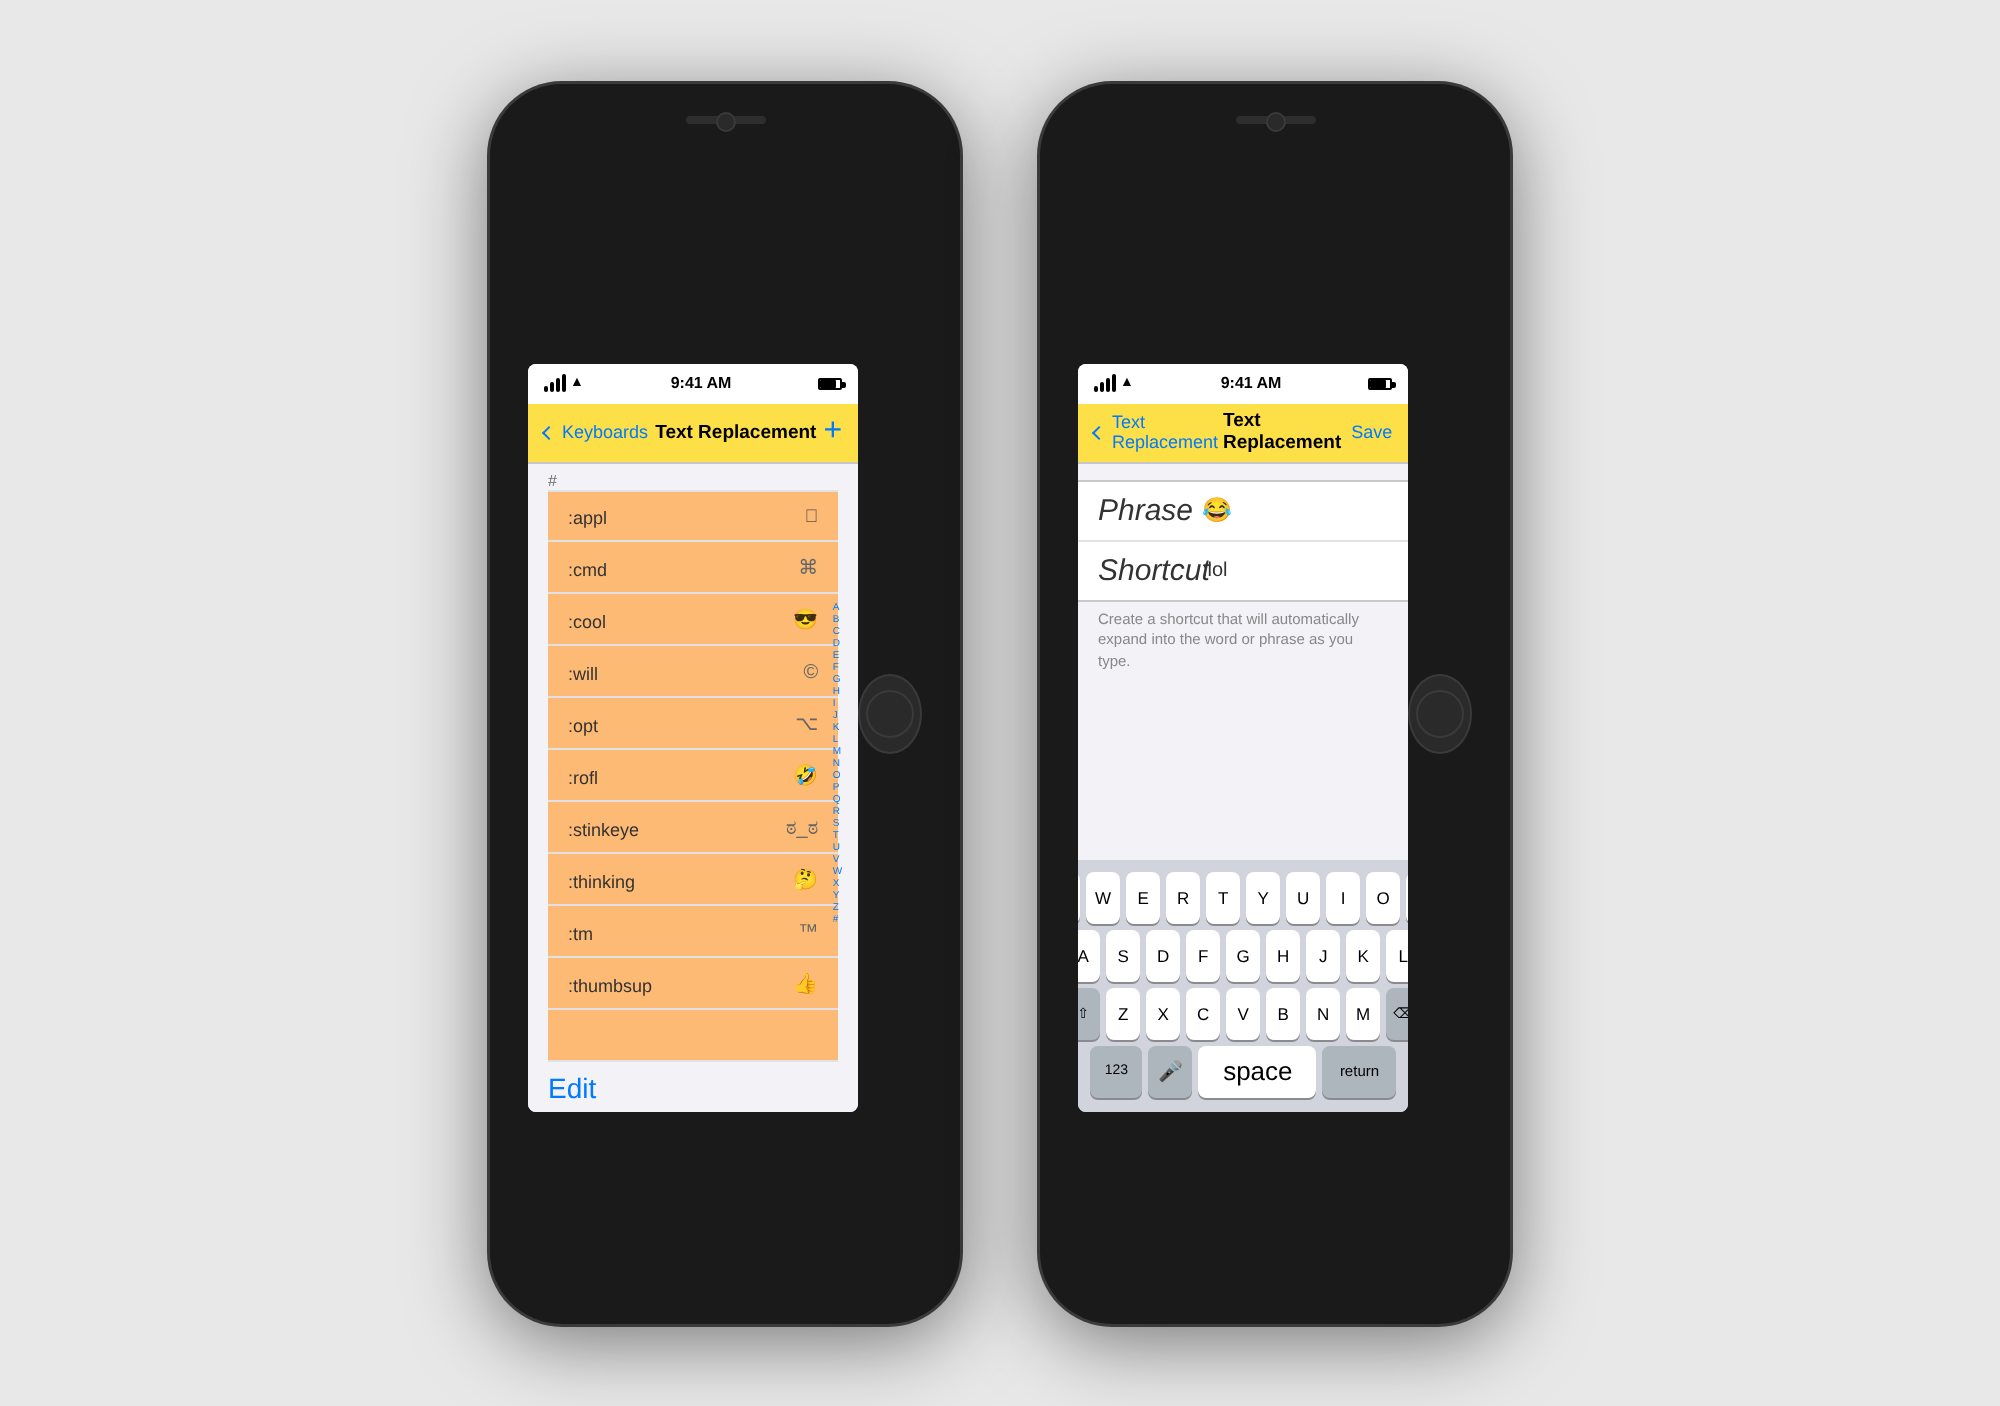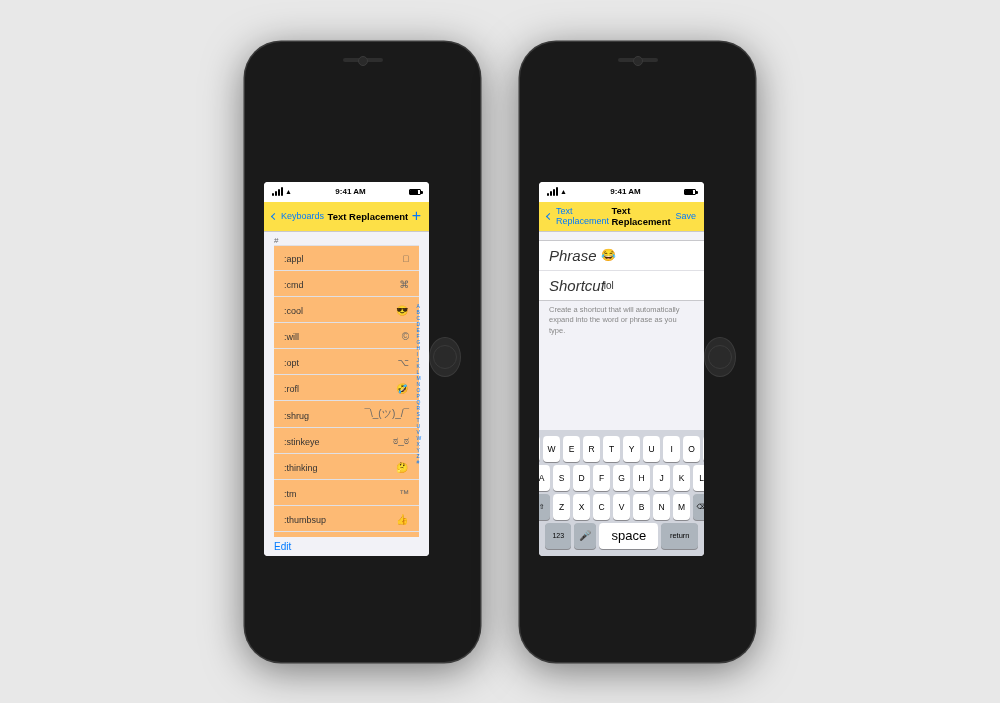--- a/index.html
+++ b/index.html
@@ -159,21 +159,21 @@
       transform: translateY(-50%);
       display: flex;
       flex-direction: column;
       gap: 0;
       font-size: 5px;
       color: #007aff;
     }
 
     .edit-btn {
       color: #007aff;
-      font-size: 10px;
+      font-size: 14px;
       padding: 4px 10px;
       background: #f2f2f7;
     }
 
     
     .home-button {
       width: 40px;
       height: 40px;
       border-radius: 50%;
       background: #2a2a2a;
@@ -397,23 +397,20 @@
       <span class="list-item-value">😎</span>
     </div><div class="list-item">
       <span class="list-item-shortcut">:will</span>
       <span class="list-item-value">©</span>
     </div><div class="list-item">
       <span class="list-item-shortcut">:opt</span>
       <span class="list-item-value">⌥</span>
     </div><div class="list-item">
       <span class="list-item-shortcut">:rofl</span>
       <span class="list-item-value">🤣</span>
-    </div><div class="list-item">
-      <span class="list-item-shortcut">:shrug</span>
-      <span class="list-item-value">¯\_(ツ)_/¯</span>
     </div><div class="list-item">
       <span class="list-item-shortcut">:stinkeye</span>
       <span class="list-item-value">ಠ_ಠ</span>
     </div><div class="list-item">
       <span class="list-item-shortcut">:thinking</span>
       <span class="list-item-value">🤔</span>
     </div><div class="list-item">
       <span class="list-item-shortcut">:tm</span>
       <span class="list-item-value">™</span>
     </div><div class="list-item">

